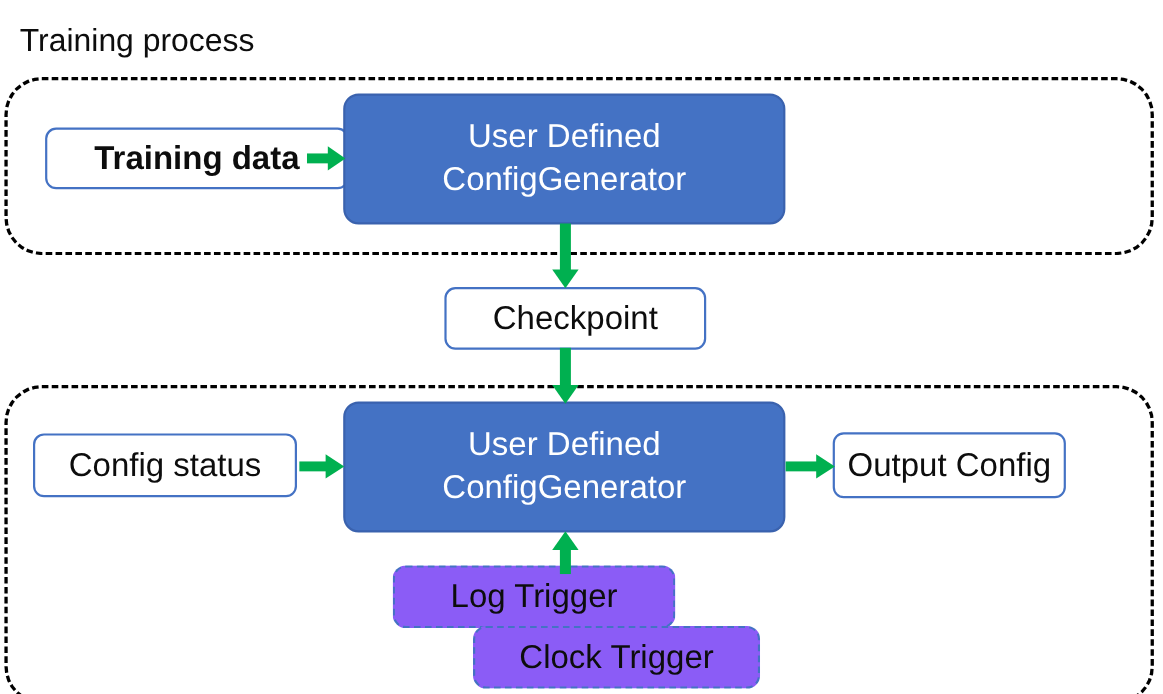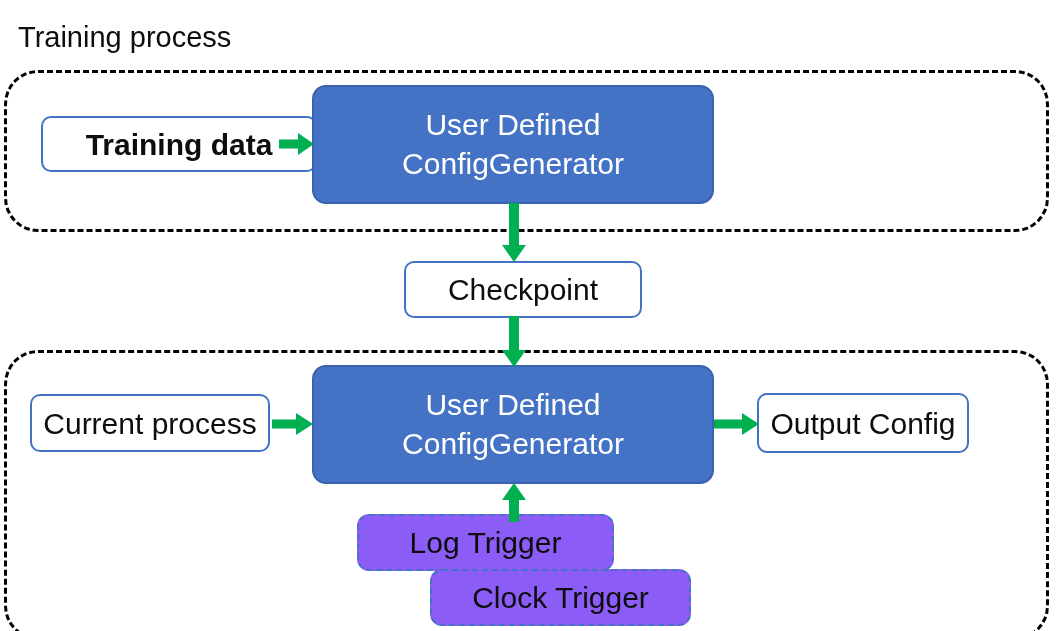--- a/index.html
+++ b/index.html
@@ -163,21 +163,21 @@
         <rect x="11" y="0" width="10" height="36"></rect>
         <polygon points="4,34 28,34 16,51"></polygon>
       </g>
     </svg>
   </div>
 
 
   <div class="process-container" id="container-inference"></div>
 
   <div class="plain-box" id="box-current-status">
-    <span>Current process</span>
+    <span>Config status</span>
   </div>
 
   <div class="arrow" id="arrow-current-status" style="left:272px; top:390px;">
     <svg width="42" height="30" viewBox="0 0 42 30" aria-hidden="true">
       <g fill="#00B050">
         <rect x="0" y="10.5" width="26" height="9"></rect>
         <polygon points="24,4 41,15 24,26"></polygon>
       </g>
     </svg>
   </div>

